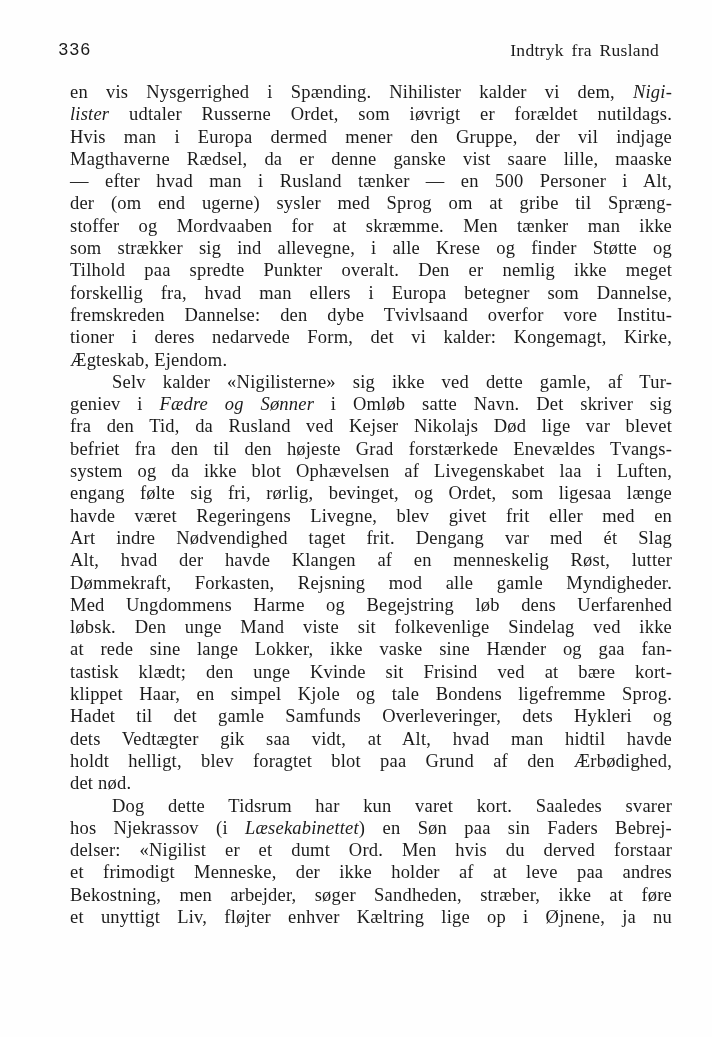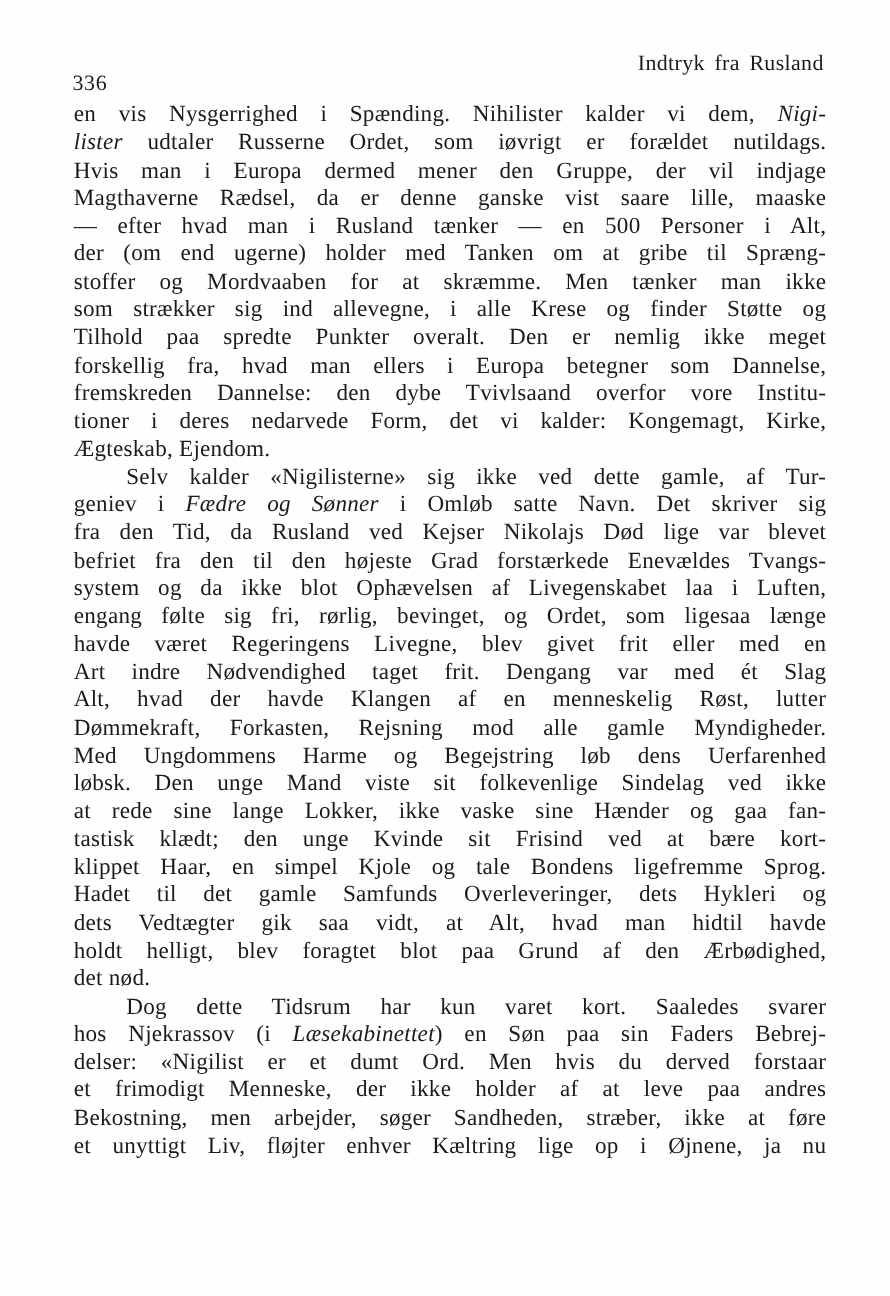--- a/index.html
+++ b/index.html
@@ -21,32 +21,33 @@
     left: 57px;
     top: 40px;
     width: 602px;
     height: 22px;
     font-size: 17.5px;
     line-height: 20px;
   }
   .running-head .pagenum {
     position: absolute;
     left: 1px;
-    top: 16px;
+    top: 0;
     letter-spacing: 0.5px;
+    font-family: Liberation Mono, monospace;
   }
   .running-head .title {
     display: block;
     text-align: right;
     word-spacing: 3px;
     letter-spacing: 0.3px;
   }
   .page-body {
     position: absolute;
-    left: 59px;
+    left: 70px;
     top: 81px;
     width: 602px;
   }
   .line {
     font-size: 18.5px;
     line-height: 22.3px;
     height: 22.3px;
     text-align: justify;
     text-align-last: justify;
     white-space: normal;
@@ -70,21 +71,21 @@
   <div class="running-head">
     <span class="pagenum">336</span>
     <span class="title">Indtryk fra Rusland</span>
   </div>
   <div class="page-body">
       <div class="line"><span>en vis Nysgerrighed i Spænding. Nihilister kalder vi dem, </span><span class="it">Nigi-</span></div>
       <div class="line"><span class="it">lister</span><span> udtaler Russerne Ordet, som iøvrigt er forældet nutildags.</span></div>
       <div class="line"><span>Hvis man i Europa dermed mener den Gruppe, der vil indjage</span></div>
       <div class="line"><span>Magthaverne Rædsel, da er denne ganske vist saare lille, maaske</span></div>
       <div class="line"><span>— efter hvad man i Rusland tænker — en 500 Personer i Alt,</span></div>
-      <div class="line"><span>der (om end ugerne) holder med Tanken om at gribe til Spræng-</span></div>
+      <div class="line"><span>der (om end ugerne) sysler med Sprog om at gribe til Spræng-</span></div>
       <div class="line"><span>stoffer og Mordvaaben for at skræmme. Men tænker man ikke</span></div>
       <div class="line"><span>som strækker sig ind allevegne, i alle Krese og finder Støtte og</span></div>
       <div class="line"><span>Tilhold paa spredte Punkter overalt. Den er nemlig ikke meget</span></div>
       <div class="line"><span>forskellig fra, hvad man ellers i Europa betegner som Dannelse,</span></div>
       <div class="line"><span>fremskreden Dannelse: den dybe Tvivlsaand overfor vore Institu-</span></div>
       <div class="line"><span>tioner i deres nedarvede Form, det vi kalder: Kongemagt, Kirke,</span></div>
       <div class="line no-just"><span>Ægteskab, Ejendom.</span></div>
       <div class="line indent"><span>Selv kalder «Nigilisterne» sig ikke ved dette gamle, af Tur-</span></div>
       <div class="line"><span>geniev i </span><span class="it">Fædre og Sønner</span><span> i Omløb satte Navn. Det skriver sig</span></div>
       <div class="line"><span>fra den Tid, da Rusland ved Kejser Nikolajs Død lige var blevet</span></div>

